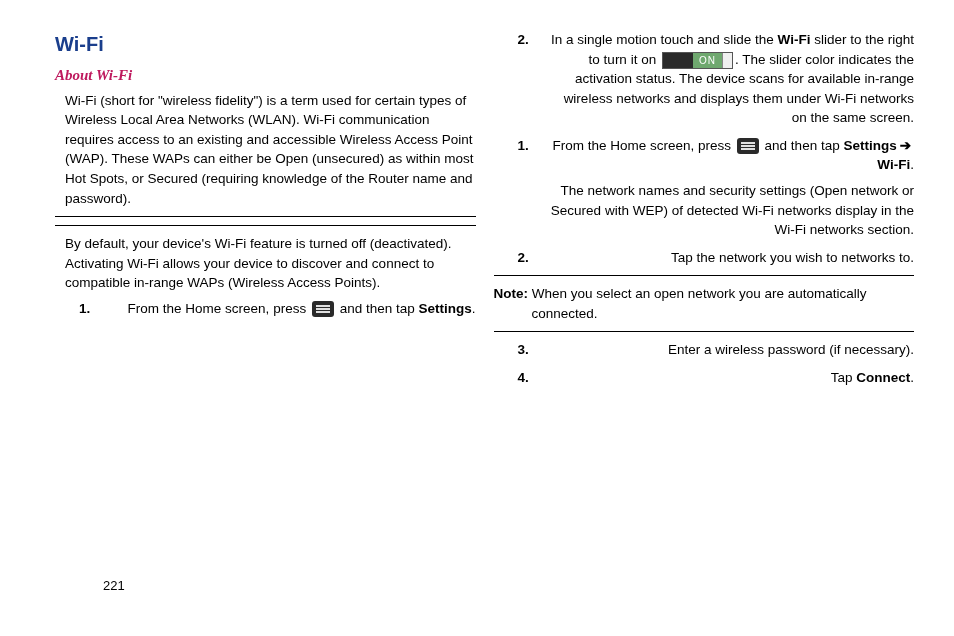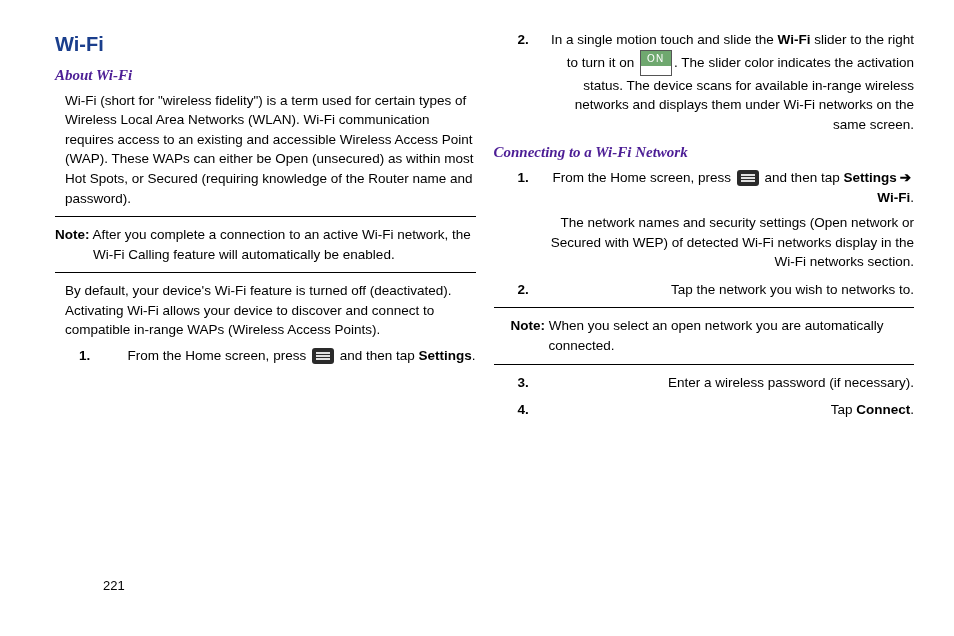--- a/index.html
+++ b/index.html
@@ -26,21 +26,21 @@
       font-weight: bold;
       font-size: 20px;
       color: #1a3e8c;
       margin-bottom: 4px;
     }
     .h2 {
       font-family: Georgia, 'Times New Roman', serif;
       font-style: italic;
       font-weight: bold;
       font-size: 15px;
-      color: #4c1d95;
+      color: #be185d;
       margin-top: 6px;
       margin-bottom: 4px;
     }
     .para {
       margin-left: 10px;
       margin-bottom: 6px;
     }
     .note-hr {
       border: none;
       border-top: 1.5px solid #000;
@@ -84,26 +84,25 @@
       position: absolute;
       left: 4px; right: 4px; top: 4px;
       height: 2px;
       background: #e0e0e0;
       box-shadow: 0 3px 0 #e0e0e0, 0 6px 0 #e0e0e0;
     }
     .on-switch {
       display: inline-flex;
       align-items: stretch;
       vertical-align: middle;
-      height: 26px;
+      height: 17px;
       border: 1px solid #555;
       margin: 0 2px;
       font-size: 10px;
       line-height: 15px;
-      flex-direction: column;
     }
     .on-switch .dark {
       background: #2a2a2a;
       width: 30px;
     }
     .on-switch .on {
       background: #6fa86f;
       color: #fff;
       padding: 0 6px;
       letter-spacing: 1px;
@@ -137,25 +136,20 @@
 <div class="page-wrap">
 <div class="columns">
 
   <div class="col">
     <div class="h1">Wi-Fi</div>
 
     <div class="h2">About Wi-Fi</div>
     <p class="para">Wi-Fi (short for "wireless fidelity") is a term used for certain types of Wireless Local Area Networks (WLAN). Wi-Fi communication requires access to an existing and accessible Wireless Access Point (WAP). These WAPs can either be Open (unsecured) as within most Hot Spots, or Secured (requiring knowledge of the Router name and password).</p>
 
     <hr class="note-hr">
-    <div class="note" style="padding-left: 38px; text-indent: -38px;">
-      <span class="note-label">Note:</span>
-      <span style="display:inline">After you complete a connection to an active Wi-Fi network, the Wi-Fi Calling feature will automatically be enabled.</span>
-      <div style="clear:both"></div>
-    </div>
 
     <hr class="note-hr">
 
     <p class="para">By default, your device's Wi-Fi feature is turned off (deactivated). Activating Wi-Fi allows your device to discover and connect to compatible in-range WAPs (Wireless Access Points).</p>
 
     <div class="ol-item">
       <div class="ol-num">1.</div>
       <div class="ol-body">
         <span>From the Home screen, press </span><span class="menu-icon"></span><span> and then tap </span><span class="bold">Settings</span><span>.</span>
       </div>
@@ -168,37 +162,36 @@
       <div class="ol-num">2.</div>
       <div class="ol-body">
         <span>In a single motion touch and slide the </span><span class="bold">Wi-Fi</span><span> slider to the right to turn it on </span><span class="on-switch">
               <span class="dark"></span>
               <span class="on">ON</span>
               <span class="knob"></span>
             </span><span>. The slider color indicates the activation status. The device scans for available in-range wireless networks and displays them under Wi-Fi networks on the same screen.</span>
       </div>
     </div>
 
-    <div class="h2">Connecting to a Wi-Fi Network</div>
 
     <div class="ol-item">
       <div class="ol-num">1.</div>
       <div class="ol-body">
         <span>From the Home screen, press </span><span class="menu-icon"></span><span> and then tap </span><span class="bold">Settings</span><span class="arrow">➔</span><span class="bold">Wi-Fi</span><span>.</span>
         <div class="sub-para">The network names and security settings (Open network or Secured with WEP) of detected Wi-Fi networks display in the Wi-Fi networks section.</div>
       </div>
     </div>
 
     <div class="ol-item">
       <div class="ol-num">2.</div>
       <div class="ol-body">Tap the network you wish to networks to.</div>
     </div>
 
     <hr class="note-hr">
-    <div class="note" style="padding-left: 38px; text-indent: -38px; margin-left: 17px;">
+    <div class="note" style="padding-left: 38px; text-indent: -38px;">
       <span class="note-label">Note:</span>
       <span>When you select an open network you are automatically connected.</span>
     </div>
     <hr class="note-hr">
 
     <div class="ol-item">
       <div class="ol-num">3.</div>
       <div class="ol-body">Enter a wireless password (if necessary).</div>
     </div>
 

